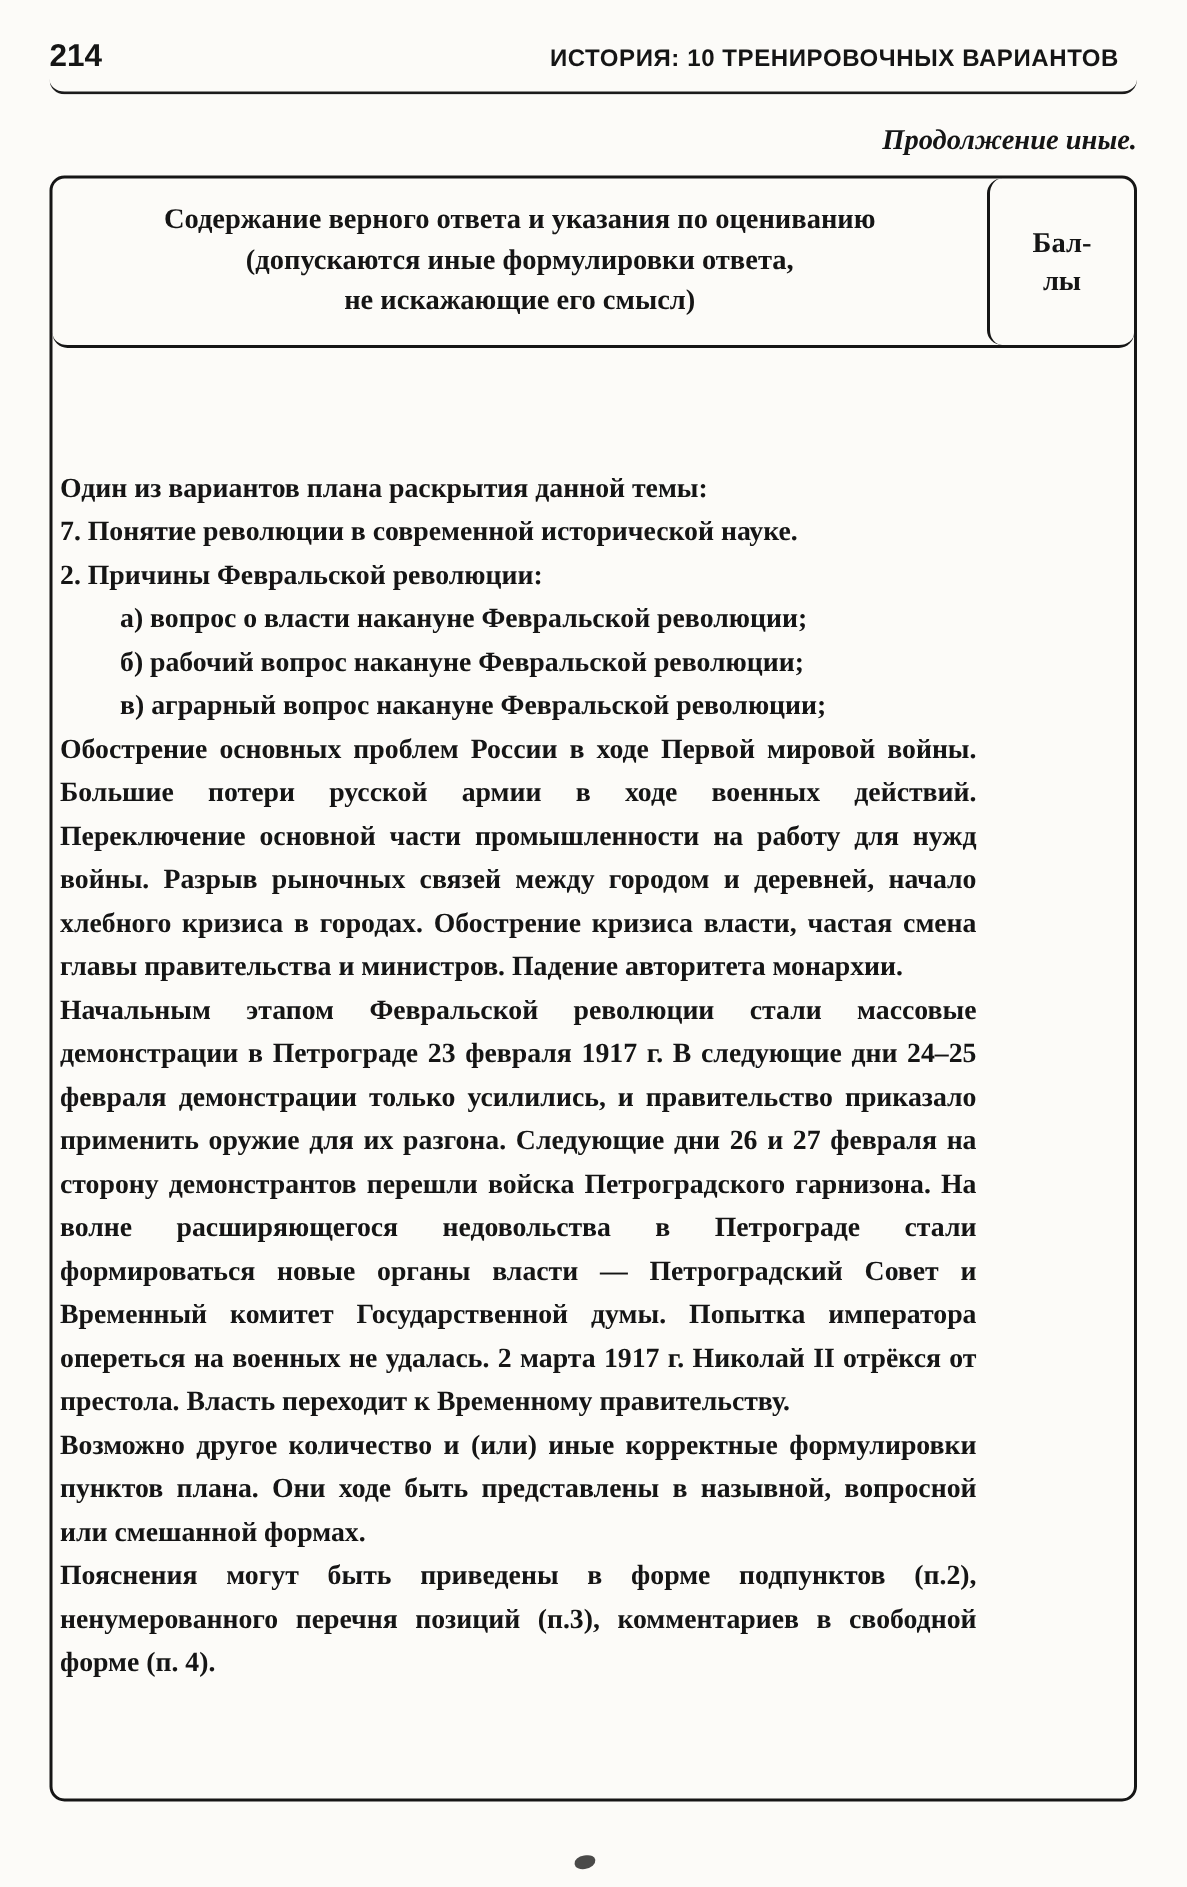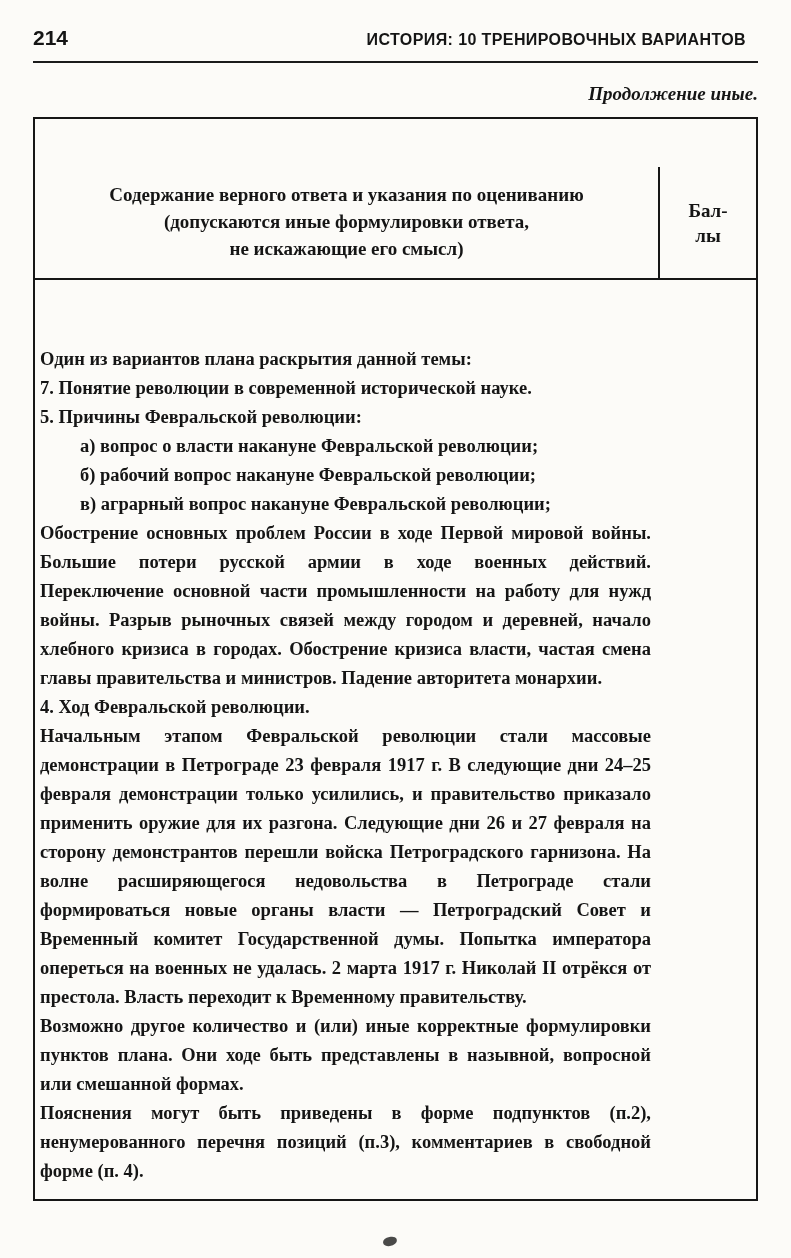--- a/index.html
+++ b/index.html
@@ -1,15 +1,15 @@
 <!DOCTYPE html>
 <html><head>
 <meta charset="utf-8">
 <style>
-  * { box-sizing: border-box; margin: 0; padding: 0; }
+  * { box-sizing: border-box; margin: 0; padding: 0; border-radius: 10px; }
   html, body { width: 791px; height: 1258px; }
   body {
     background: #fcfbf8;
     color: #151515;
     font-family: "Liberation Serif", serif;
     position: relative;
     overflow: hidden;
   }
   .page {
     position: absolute;
@@ -49,21 +49,21 @@
     margin-bottom: 12px;
   }
   
   .answer-table {
     border: 2px solid #161616;
     height: 1084px;
     display: flex;
     flex-direction: column;
     background: #fcfbf8;
   }
-  .t-row { display: flex; margin-top: 48px; }
+  .t-row { display: flex; }
   .t-head-row { border-bottom: 2px solid #161616; }
   .t-body-row { flex: 1; overflow: hidden; align-items: center; }
   .col-content { flex: 1; min-width: 0; }
   .col-points {
     width: 98px;
     border-left: 2px solid #161616;
     display: flex;
     align-items: center;
     justify-content: center;
     text-align: center;
@@ -128,26 +128,25 @@
           <span>Бал-</span>
           <span>лы</span>
         </div>
       </div>
     </div>
 
     <div class="t-row t-body-row">
       <div class="col-content body-content">
           <div class="para">Один из вариантов плана раскрытия данной темы:</div>
           <div class="para">7. Понятие революции в современной исторической науке.</div>
-          <div class="para">5. Причины Февральской революции:</div>
+          <div class="para">2. Причины Февральской революции:</div>
           <div class="para sub">а) вопрос о власти накануне Февральской революции;</div>
           <div class="para sub">б) рабочий вопрос накануне Февральской революции;</div>
           <div class="para sub">в) аграрный вопрос накануне Февральской революции;</div>
           <div class="para">Обострение основных проблем России в ходе Первой мировой войны. Большие потери русской армии в ходе военных действий. Переключение основной части промышленности на работу для нужд войны. Разрыв рыночных связей между городом и деревней, начало хлебного кризиса в городах. Обострение кризиса власти, частая смена главы правительства и министров. Падение авторитета монархии.</div>
-          <div class="para">4. Ход Февральской революции.</div>
           <div class="para">Начальным этапом Февральской революции стали массовые демонстрации в Петрограде 23 февраля 1917 г. В следующие дни 24–25 февраля демонстрации только усилились, и правительство приказало применить оружие для их разгона. Следующие дни 26 и 27 февраля на сторону демонстрантов перешли войска Петроградского гарнизона. На волне расширяющегося недовольства в Петрограде стали формироваться новые органы власти — Петроградский Совет и Временный комитет Государственной думы. Попытка императора опереться на военных не удалась. 2 марта 1917 г. Николай II отрёкся от престола. Власть переходит к Временному правительству.</div>
           <div class="para">Возможно другое количество и (или) иные корректные формулировки пунктов плана. Они ходе быть представлены в назывной, вопросной или смешанной формах.</div>
           <div class="para">Пояснения могут быть приведены в форме подпунктов (п.2), ненумерованного перечня позиций (п.3), комментариев в свободной форме (п. 4).</div>
         </div>
       <div class="col-points"></div>
     </div>
 
   </div>
 
 </div>

